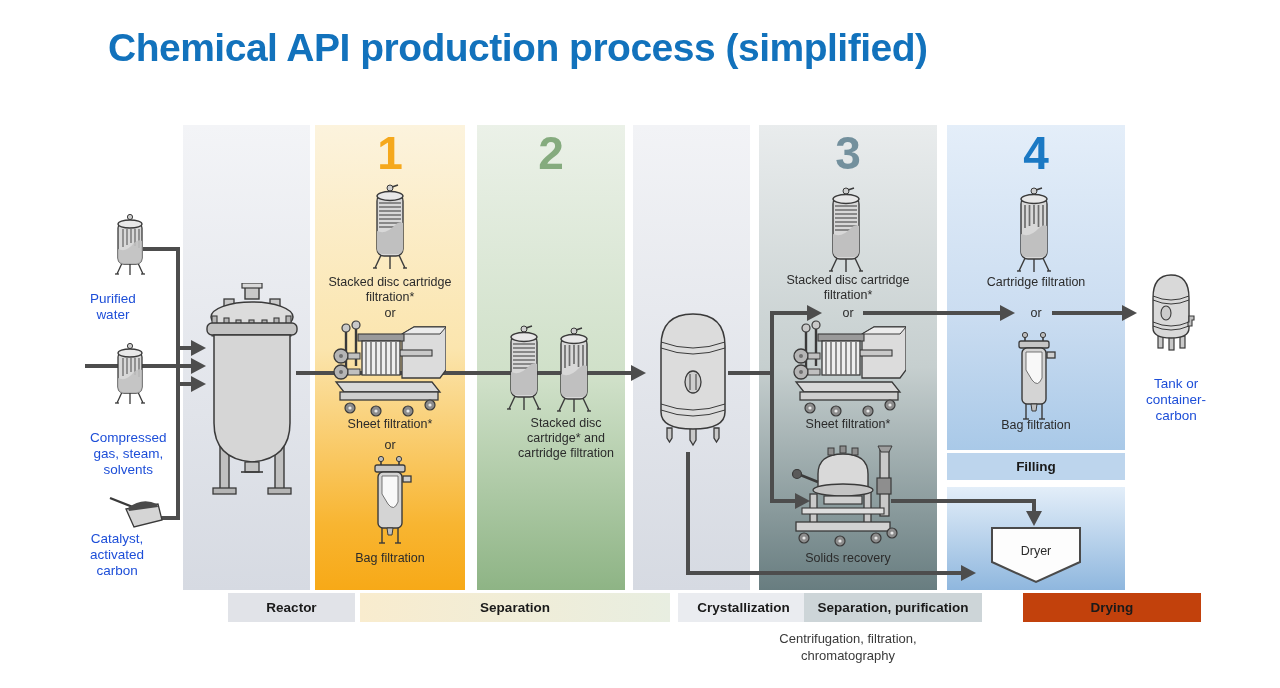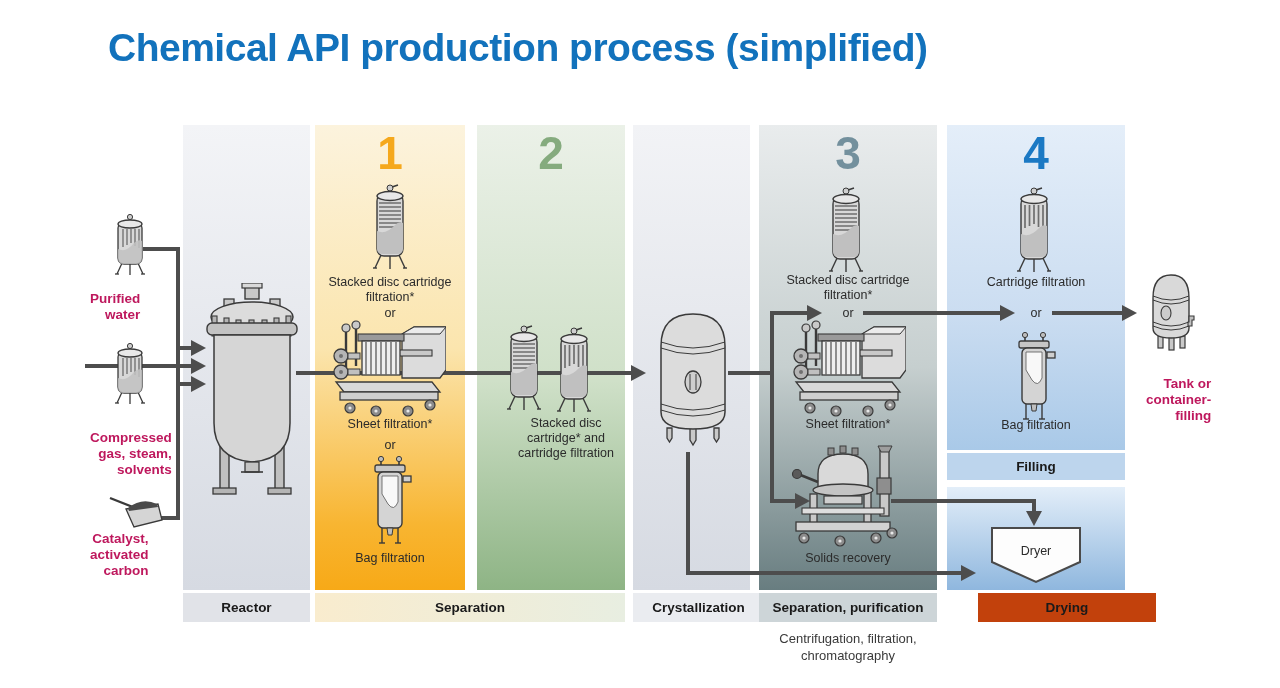--- a/index.html
+++ b/index.html
@@ -1,24 +1,24 @@
 <!DOCTYPE html>
 <html><head>
 <meta charset="utf-8">
 <style>
   html,body{margin:0;padding:0;background:#fff;}
   #canvas{position:relative;width:1280px;height:688px;background:#fff;overflow:hidden;
           font-family:"Liberation Sans","DejaVu Sans",sans-serif;}
   .abs{position:absolute;}
   .col{position:absolute;top:125px;height:465px;}
   .lbl{position:absolute;white-space:pre-line;text-align:center;font-size:12.5px;line-height:1.18;color:#2b2b2b;}
-  .lbl-left{text-align:right;font-size:13.5px;line-height:1.2;color:#be185d;white-space:pre-line;position:absolute;font-weight:bold;}
+  .lbl-left{text-align:center;font-size:13.5px;line-height:1.2;color:#1d4ed8;white-space:pre-line;position:absolute;}
   .num{position:absolute;top:130px;text-align:center;font-size:46px;font-weight:bold;line-height:1;}
   .footer{position:absolute;top:593px;height:29px;display:flex;align-items:center;justify-content:center;
-          font-size:13.5px;font-weight:bold;color:#1a1a1a;}
+          font-size:13.5px;font-weight:bold;color:#1a1a1a;margin-left:45px;}
   .subcap{position:absolute;top:631px;text-align:center;font-size:13px;line-height:1.3;color:#3a3a3a;white-space:pre-line;}
   .hline{position:absolute;height:4px;background:#4d4d4d;}
   .vline{position:absolute;width:4px;background:#4d4d4d;}
   .arr-r{position:absolute;width:0;height:0;border-top:8px solid transparent;border-bottom:8px solid transparent;border-left:15px solid #4d4d4d;}
   .arr-d{position:absolute;width:0;height:0;border-left:8px solid transparent;border-right:8px solid transparent;border-top:15px solid #4d4d4d;}
   .eq{position:absolute;}
   #title{position:absolute;left:108px;top:26px;font-size:39px;font-weight:bold;letter-spacing:-0.5px;}
   .band{position:absolute;display:flex;align-items:center;justify-content:center;font-weight:bold;font-size:13.5px;color:#1a1a1a;}
   .dryer-text{position:absolute;text-align:center;font-size:12.5px;color:#2b2b2b;}
 </style>
@@ -387,21 +387,21 @@
   <div class="lbl" style="left:759px;top:306px;width:178px;">or</div>
   <div class="lbl" style="left:759px;top:417px;width:178px;">Sheet filtration*</div>
   <div class="lbl" style="left:759px;top:551px;width:178px;">Solids recovery</div>
 
   <div class="lbl" style="left:947px;top:275px;width:178px;">Cartridge filtration</div>
   <div class="lbl" style="left:947px;top:306px;width:178px;">or</div>
   <div class="lbl" style="left:947px;top:418px;width:178px;">Bag filtration</div>
 
   <div class="lbl-left" style="left:1146px;top:376px;">Tank or
 container-
-filling</div>
+carbon</div>
 
   <div class="footer" style="left:183px;width:127px;background:#e1e3e8;">
     <span>Reactor</span>
   </div>
   <div class="footer" style="left:315px;width:310px;background:linear-gradient(90deg,#f9ecce,#e8eee1);">
     <span>Separation</span>
   </div>
   <div class="footer" style="left:633px;width:131px;background:#eaecf0;">
     <span>Crystallization</span>
   </div>

